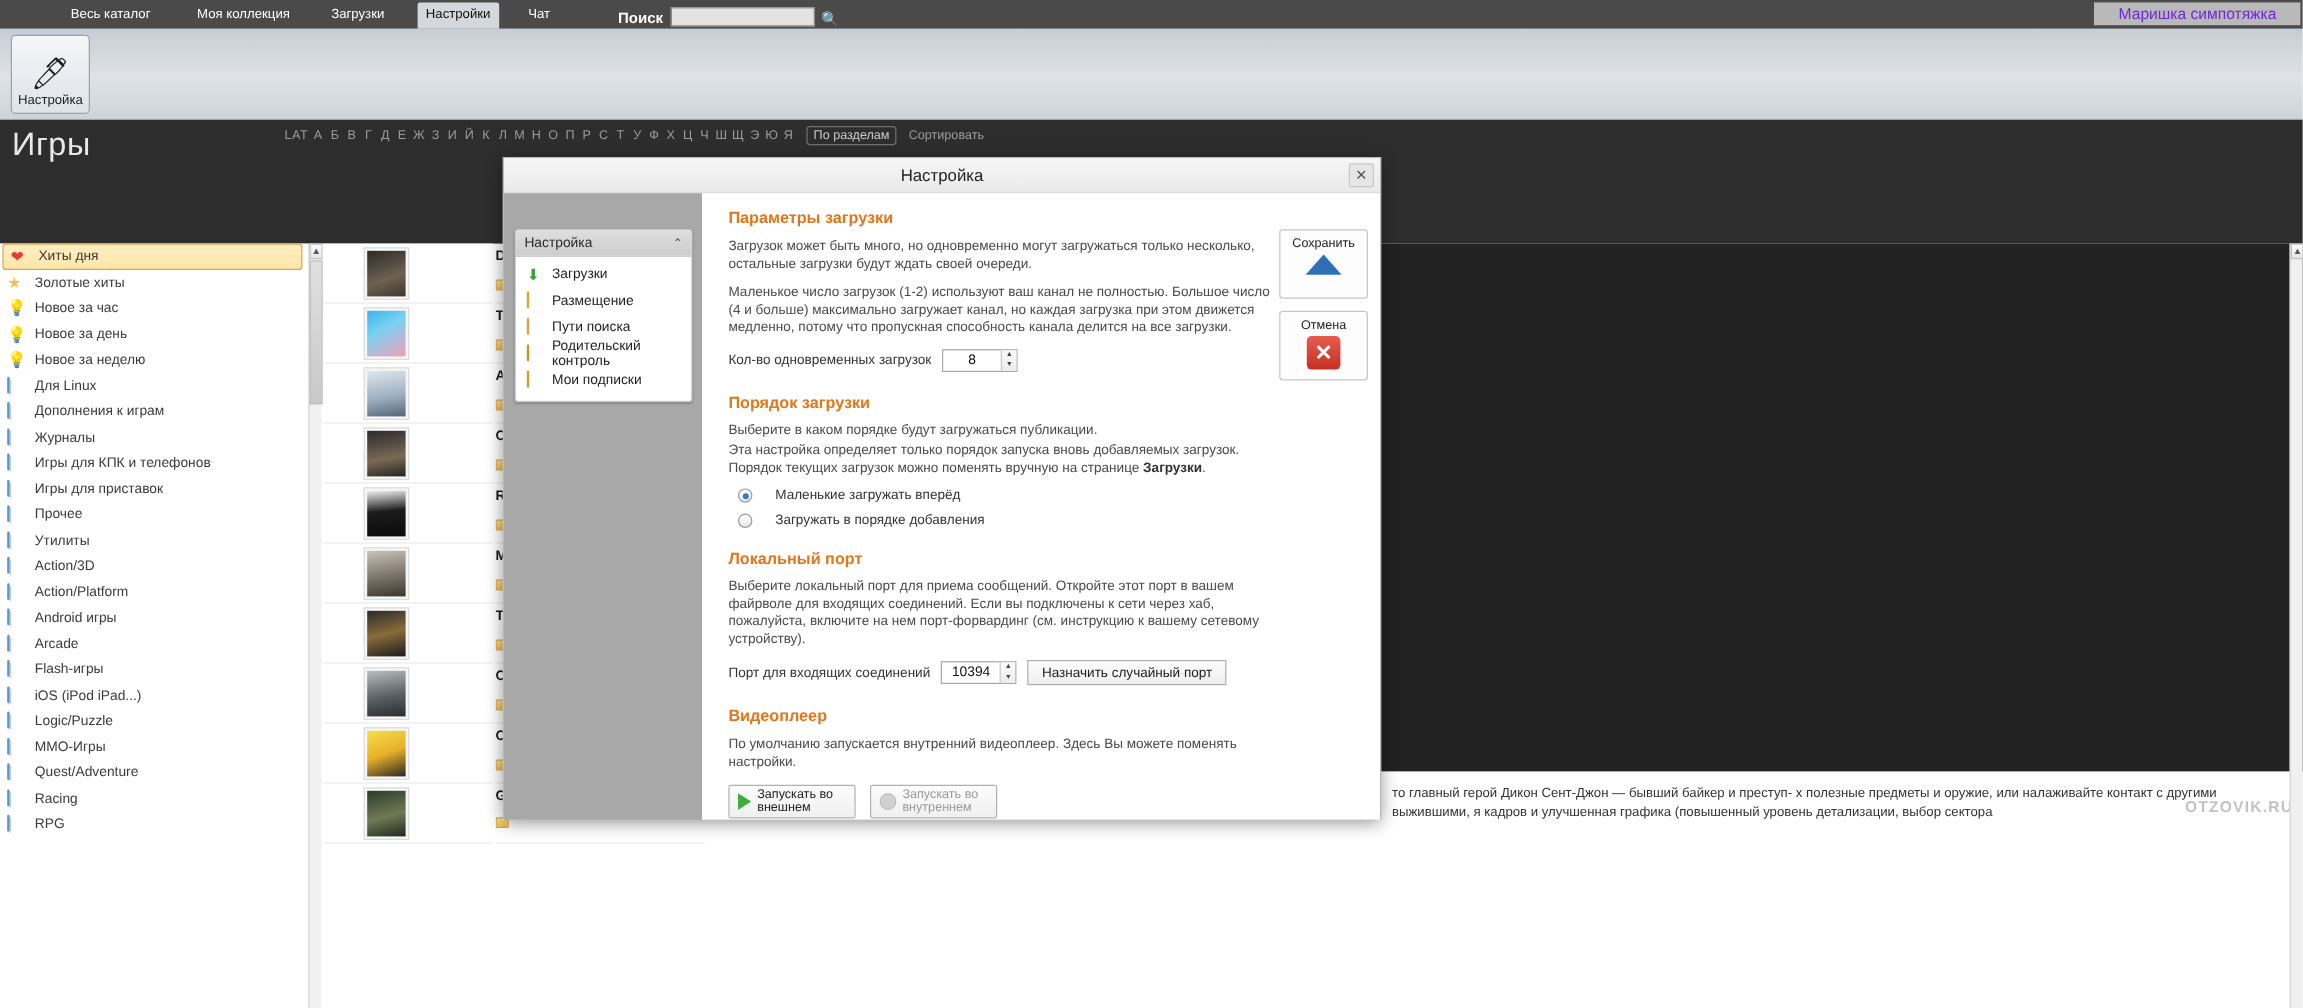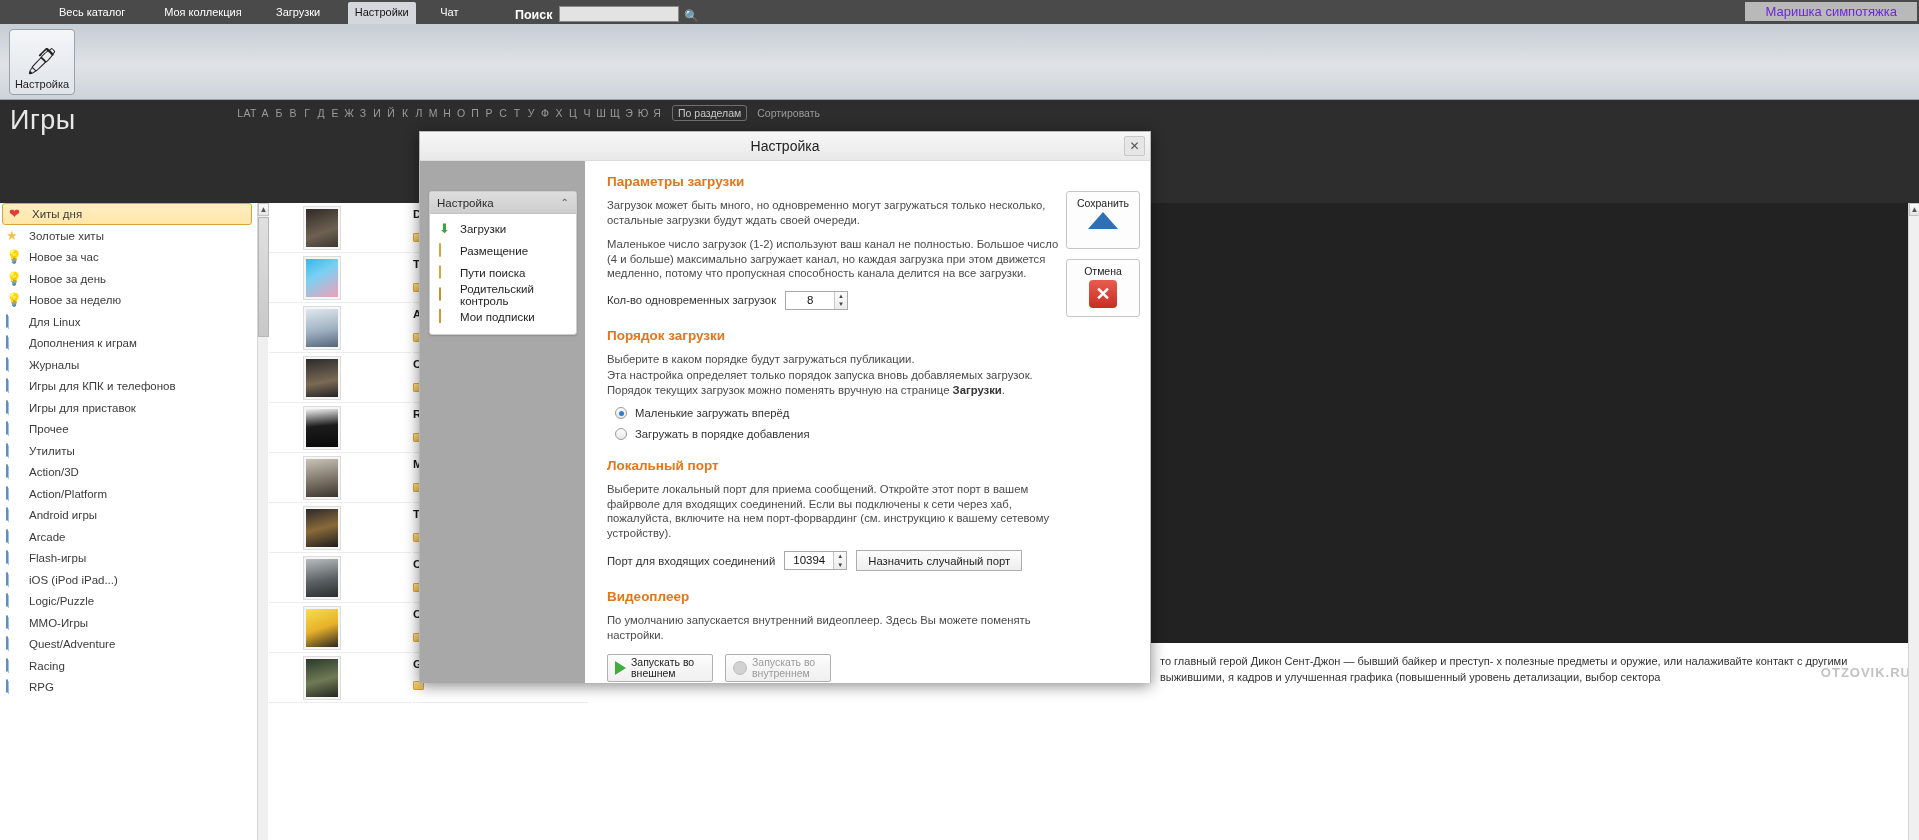--- a/index.html
+++ b/index.html
@@ -265,21 +265,21 @@
     width: 48px; text-align: center; font-size: 11.5px; line-height: 17px; color: #111;
   }
   .spinner .arrows {
     width: 13px; border-left: 1px solid #c7c7c7;
     display: flex; flex-direction: column;
     background: linear-gradient(#fbfbfb,#ececec);
   }
   .spinner .arrows span {
     flex: 1; font-size: 6px; line-height: 8px; text-align: center; color: #444;
   }
-  .radio-row { display: flex; align-items: flex-start; gap: 8px; margin: 9px 0 0 8px; }
+  .radio-row { display: flex; align-items: flex-start; gap: 19px; margin: 9px 0 0 8px; }
   .radio {
     width: 12px; height: 12px; border-radius: 50%;
     border: 1px solid #9a9a9a; background: linear-gradient(#fefefe,#e8e8e8);
     position: relative; flex: 0 0 12px;
   }
   .radio.on::after {
     content: ''; position: absolute; left: 2.5px; top: 2.5px;
     width: 5px; height: 5px; border-radius: 50%; background: #2a7fd4;
   }
   .radio-lbl { font-size: 11.3px; color: #333; }

